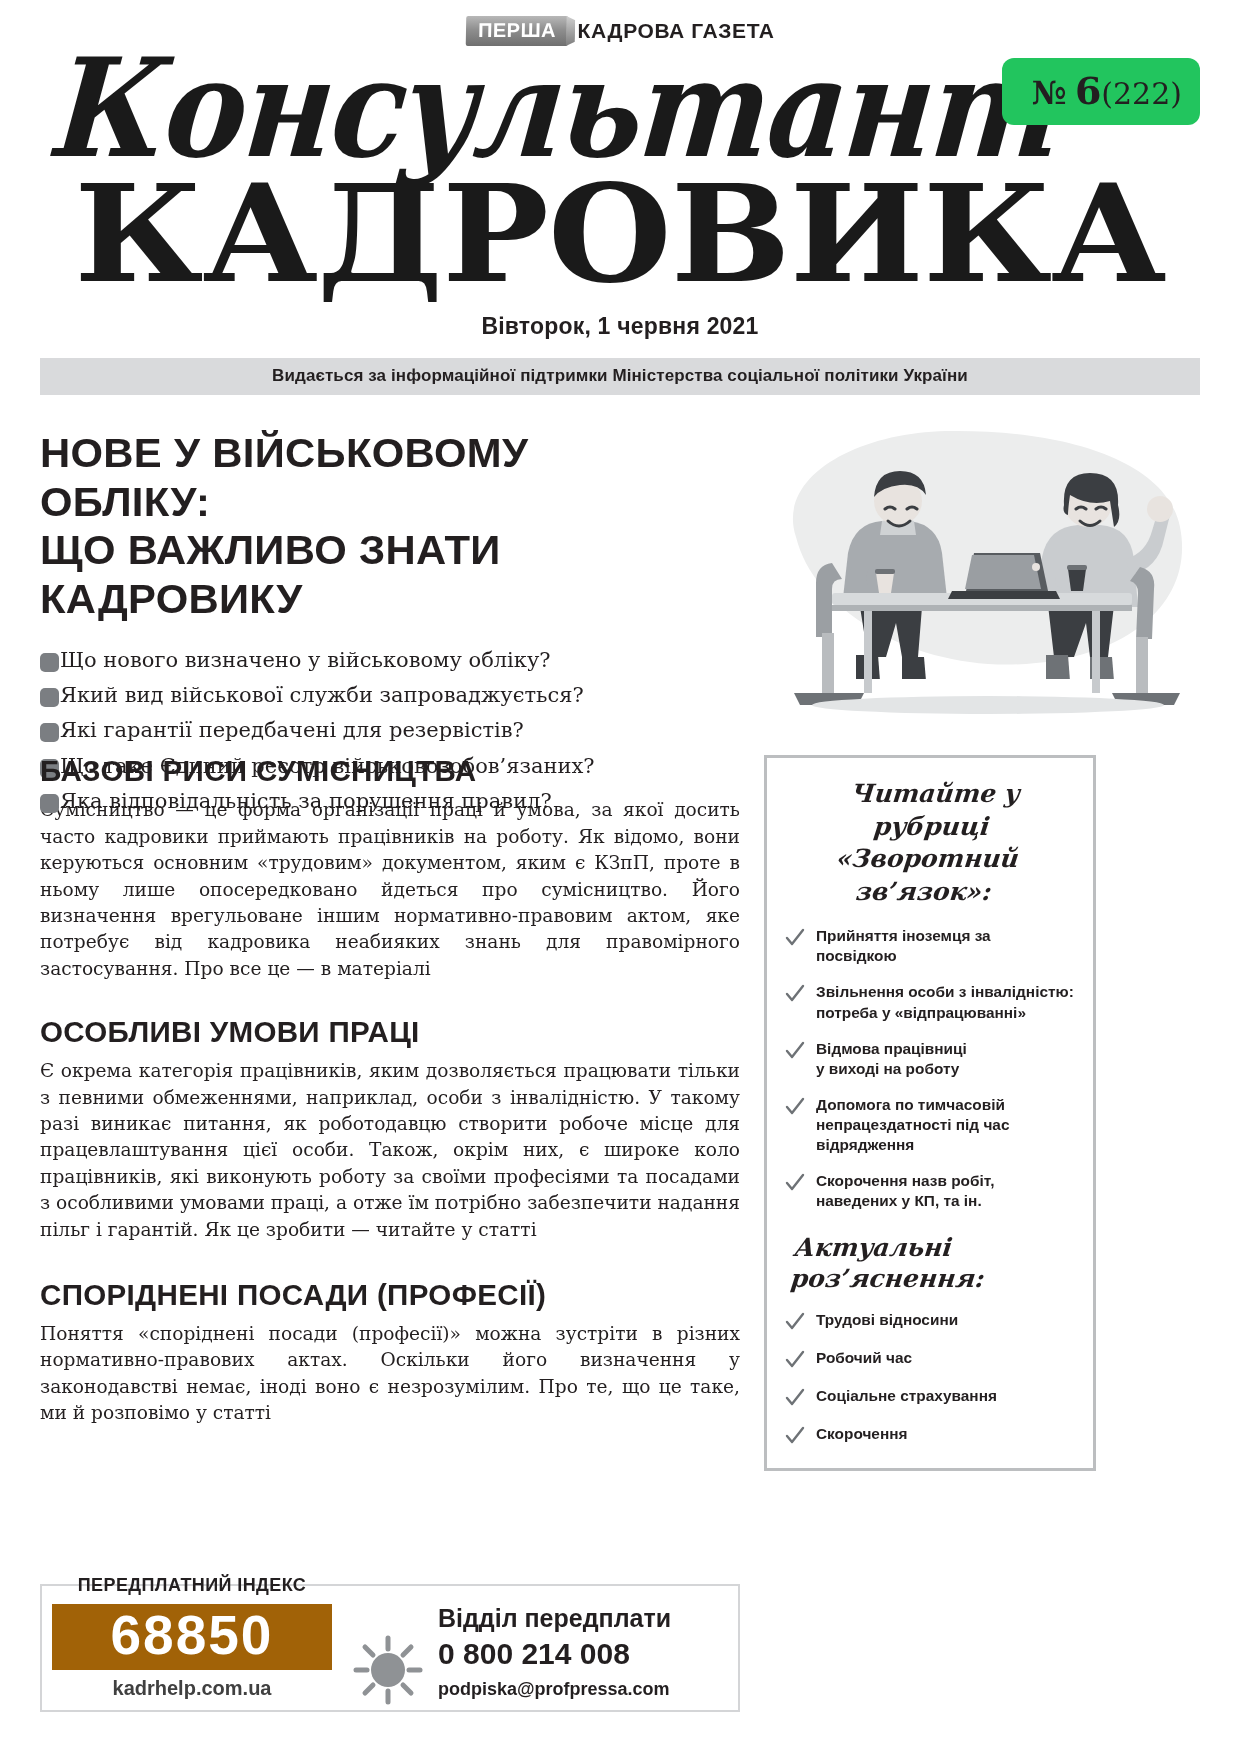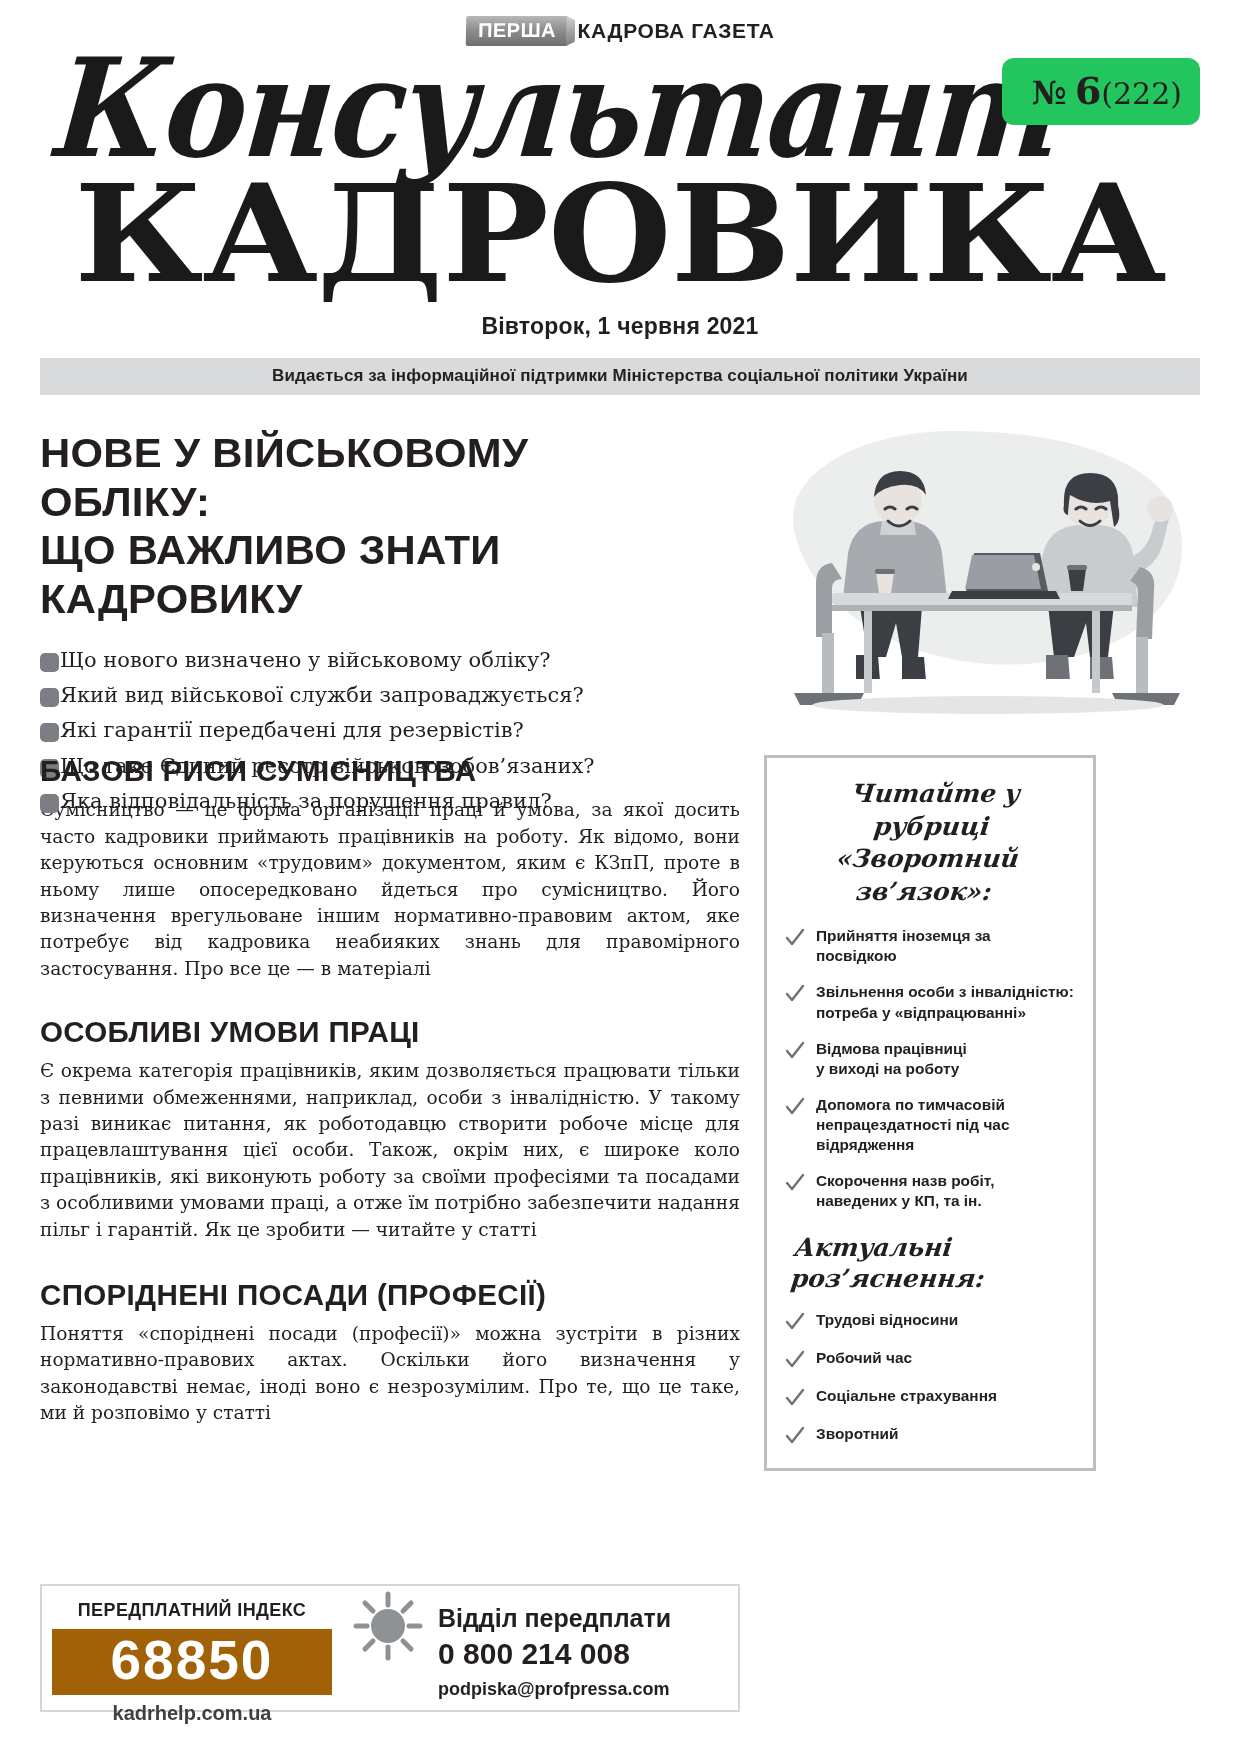--- a/index.html
+++ b/index.html
@@ -137,21 +137,21 @@
   .side-sub {
     font-family: "DejaVu Serif", serif; font-style: italic; font-weight: bold;
     font-size: 25px; line-height: 1.22; margin: 22px 0 16px 8px;
     transform: skewX(-7deg);
   }
   .side-sub .l2 { display: block; }
 
   
   .subbox {
     position: absolute; left: 40px; bottom: 38px; width: 700px; height: 128px;
-    border: 2px solid #d4d5d7; display: flex; align-items: flex-start; margin-top: 32px;
+    border: 2px solid #d4d5d7; display: flex; align-items: flex-end; margin-top: 32px;
   }
   .sub-left { width: 300px; padding: 14px 10px 10px 10px; text-align: center; }
   .sub-left .cap {
     font-family: "Liberation Sans Narrow","Liberation Sans", sans-serif;
     font-weight: bold; font-size: 18px; letter-spacing: .4px; color:#231f20;
   }
   .sub-left .idx {
     background: #a16207; color: #fff; font-weight: bold; font-size: 55px;
     line-height: 1.0; padding: 4px 0 7px 0; margin-top: 8px; letter-spacing: 2px;
     font-family: "Liberation Sans", sans-serif;
@@ -389,21 +389,21 @@
               </svg>
             </span>
           <span class="lbl">Соціальне страхування</span>
         </div>
         <div class="chk" style="margin-bottom:0">
           <span class="mark">
               <svg width="20" height="20" viewBox="0 0 20 20">
                 <path d="M2 10 L7 16 L18 2" stroke="#6e7276" stroke-width="2.4" fill="none" stroke-linecap="round" stroke-linejoin="round"></path>
               </svg>
             </span>
-          <span class="lbl">Зворотний</span>
+          <span class="lbl">Скорочення</span>
         </div>
       </div>
     </div>
 
   </div>
 
   <div class="subbox">
     <div class="sub-left">
       <div class="cap">ПЕРЕДПЛАТНИЙ ІНДЕКС</div>
       <div class="idx">68850</div>

